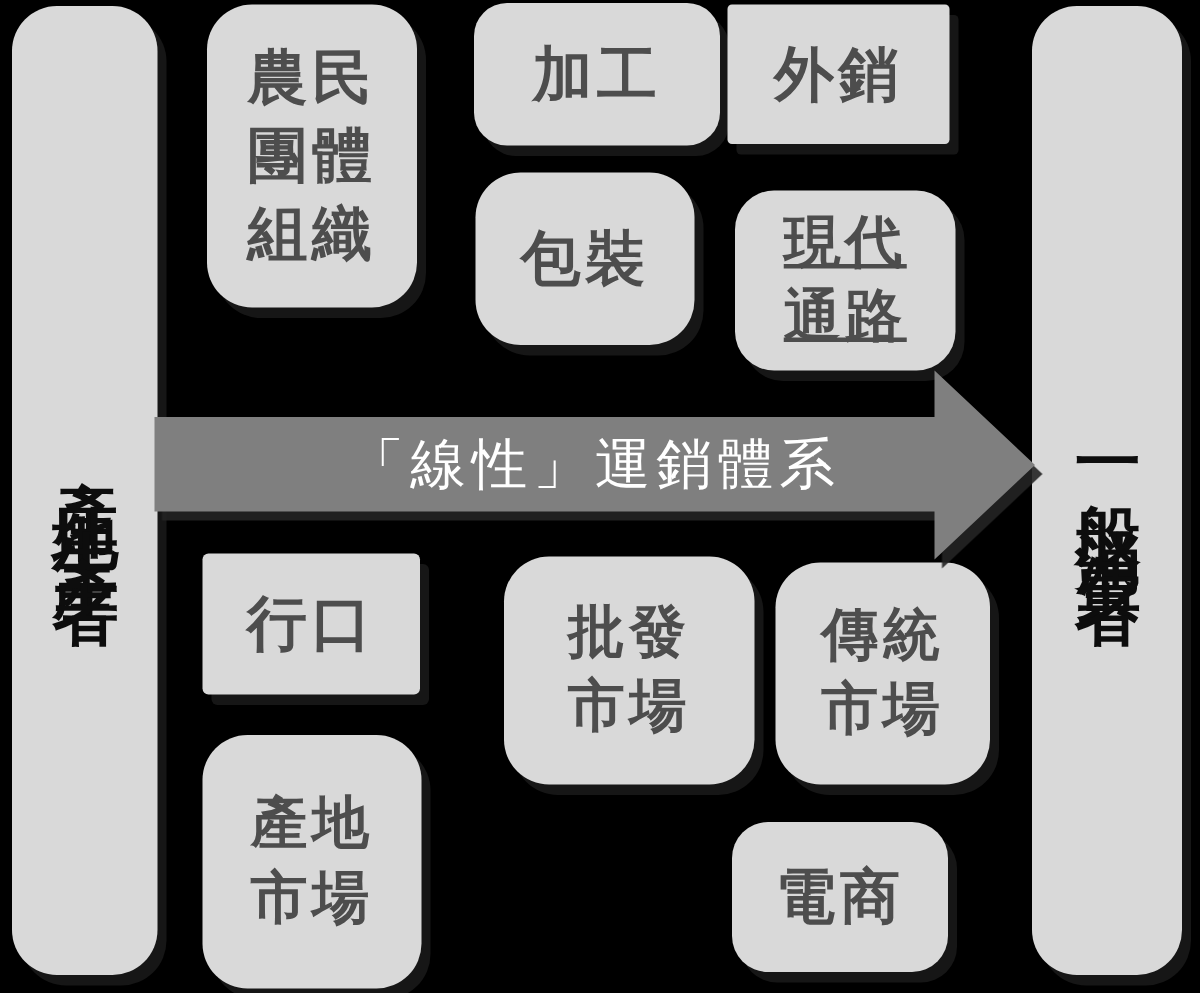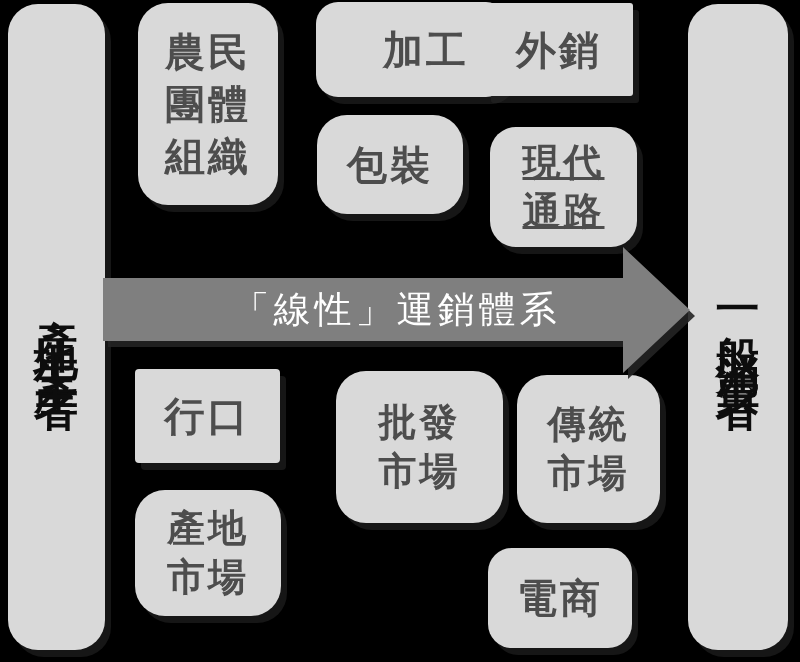--- a/index.html
+++ b/index.html
@@ -78,29 +78,29 @@
   <div class="node endpoint" style="left:688px; top:4px; width:100px; height:646px;">
     <span class="label">一般消費者</span>
   </div>
 
   <div class="node" style="left:138px; top:3px; width:140px; height:202px; border-radius:30px;">
     <span class="label">農民
 團體
 組織</span>
   </div>
 
-  <div class="node" style="left:316px; top:2px; width:164px; height:95px; border-radius:22px;padding-left:28px;">
+  <div class="node" style="left:316px; top:2px; width:164px; height:95px; border-radius:22px;">
     <span class="label">加工</span>
   </div>
 
   <div class="node" style="left:485px; top:3px; width:148px; height:93px; border-radius:3px;">
     <span class="label">外銷</span>
   </div>
 
-  <div class="node" style="left:317px; top:115px; width:146px; height:99px; border-radius:30px;">
+  <div class="node" style="left:317px; top:115px; width:146px; height:115px; border-radius:30px;">
     <span class="label">包裝</span>
   </div>
 
   <div class="node" style="left:490px; top:127px; width:147px; height:120px; border-radius:26px;">
     <span class="label" style="font-size:38px;text-decoration:underline;">現代
 通路</span>
   </div>
 
   <svg class="arrow-svg" viewBox="0 0 800 662">
     <polygon points="103,278 623,278 623,247 690,310 623,373 623,341 103,341" fill="#7f7f7f"></polygon>
@@ -114,21 +114,21 @@
   <div class="node" style="left:318px; top:371px; width:167px; height:152px; border-radius:30px;margin-left:18px;">
     <span class="label" style="font-size:38px;">批發
 市場</span>
   </div>
 
   <div class="node" style="left:485px; top:375px; width:143px; height:148px; border-radius:30px;margin-left:32px;">
     <span class="label" style="font-size:38px;">傳統
 市場</span>
   </div>
 
-  <div class="node" style="left:135px; top:490px; width:146px; height:126px; border-radius:30px;">
+  <div class="node" style="left:135px; top:490px; width:146px; height:169px; border-radius:30px;">
     <span class="label" style="font-size:38px;">產地
 市場</span>
   </div>
 
   <div class="node" style="left:488px; top:548px; width:144px; height:100px; border-radius:24px;">
     <span class="label">電商</span>
   </div>
 
 </div>
 

